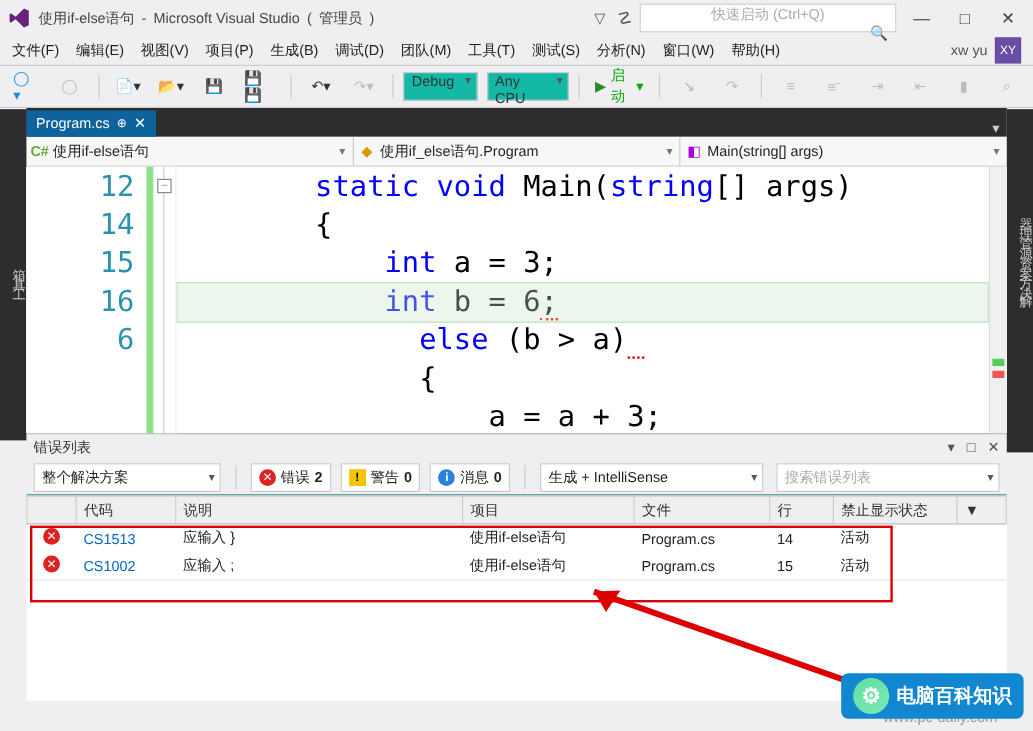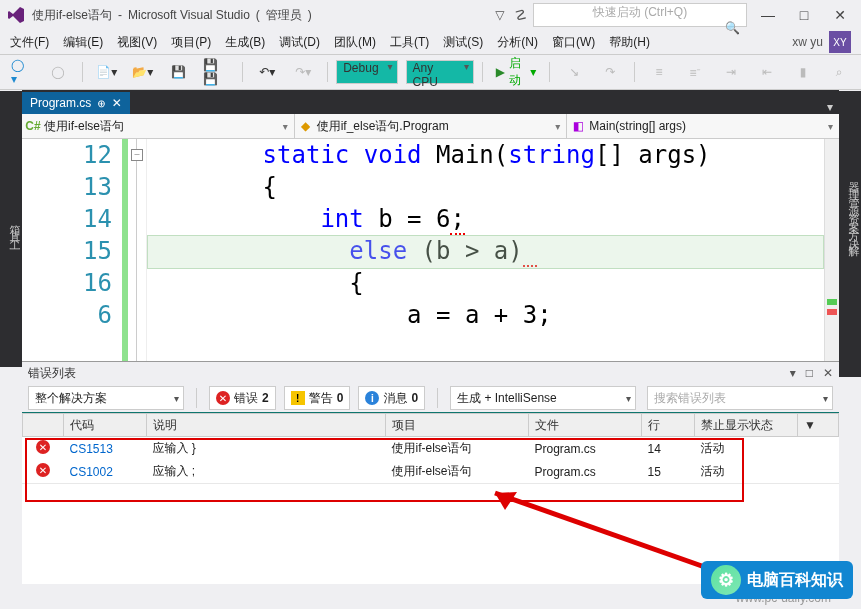--- a/index.html
+++ b/index.html
@@ -337,35 +337,35 @@
   </div>
   <div class="navbox">
     <span class="nv-icon" style="color:#a0d;">◧</span>
     <span>Main(string[] args)</span>
   </div>
 </div>
 
 <div class="editor-wrap">
   <div class="lineno-col" id="lineno">
       <div class="ln">12</div>
-      <div class="ln">13</div>
       <div class="ln">14</div>
       <div class="ln">15</div>
       <div class="ln">16</div>
       <div class="ln">6</div>
     </div>
   <div class="green-bar"></div>
   <div class="fold-col">
     <div class="fold-line"></div>
     <div class="fold-box">–</div>
   </div>
   <div class="code-col" id="code">
     <div class="highlight-line"></div>
   <div class="code-line">        <span class="kw">static</span> <span class="kw">void</span> <span class="func">Main</span>(<span class="kw">string</span>[] <span class="ident">args</span>)</div>
       <div class="code-line">        {</div>
+      <div class="code-line">            <span class="kw">int</span> a = 3;</div>
       <div class="code-line">            <span class="kw">int</span> b = 6<span class="squiggle">;</span></div>
       <div class="code-line">              <span class="kw">else</span> (b &gt; a)<span class="squiggle"> </span></div>
       <div class="code-line">              {</div>
       <div class="code-line">                  a = a + 3;</div>
     </div>
   <div class="scroll-map">
     <div class="mark-g"></div>
     <div class="mark-r"></div>
   </div>
 </div>

